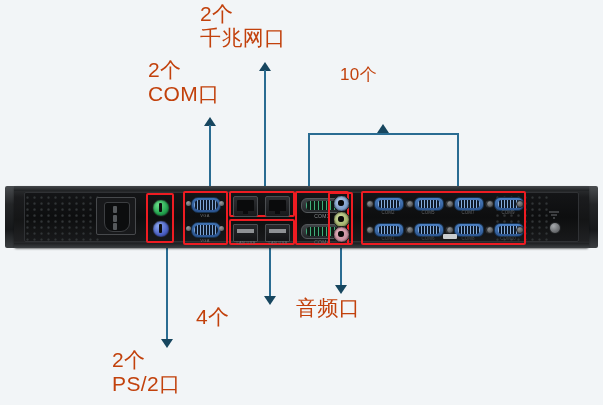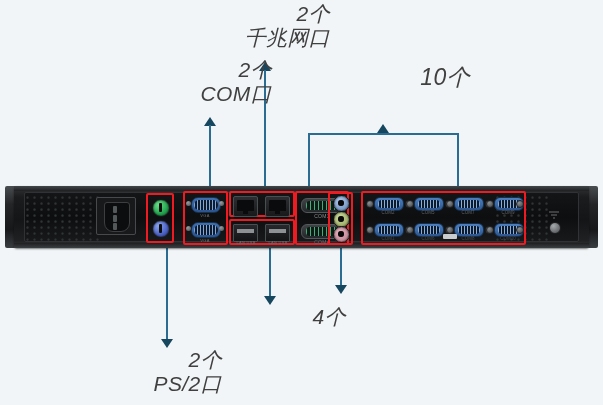--- a/index.html
+++ b/index.html
@@ -5,22 +5,22 @@
   html,body{margin:0;padding:0;}
   body{
     width:603px;height:405px;overflow:hidden;
     background:#f2f5f7;
     font-family:"Liberation Sans","DejaVu Sans",sans-serif;
     position:relative;
   }
   #stage{position:absolute;left:0;top:0;width:603px;height:405px;}
 
   
-  .anno{position:absolute;color:#404040;text-align:right;line-height:1.12;
-        white-space:nowrap;font-weight:400;letter-spacing:.4px;font-style:italic;}
+  .anno{position:absolute;color:#c2410c;text-align:left;line-height:1.12;
+        white-space:nowrap;font-weight:400;letter-spacing:.4px;}
   .anno .l1{display:block;}
   .anno .l2{display:block;}
   .anno .sub{display:block;font-size:11px;letter-spacing:0;}
 
   
   .vline{position:absolute;width:2px;background:#2a6c92;}
   .hline{position:absolute;height:2px;background:#2a6c92;}
   .arrow-up{position:absolute;width:0;height:0;
      border-left:6px solid transparent;border-right:6px solid transparent;
      border-bottom:9px solid #17465f;}
@@ -160,37 +160,40 @@
   <div class="dot" style="left:260px;top:194px;"></div>
 
   <div class="anno" id="anno-vga" style="left:148px;top:58px;width:124px;font-size:21px;">
     <span class="l1">2个</span>
     <span class="l2">COM口</span>
   </div>
   <div class="arrow-up" style="left:204px;top:117px;"></div>
   <div class="vline" style="left:209px;top:125px;height:73px;"></div>
   <div class="dot" style="left:205px;top:193px;"></div>
 
-  <div class="anno" id="anno-com" style="left:340px;top:65px;width:130px;font-size:23px;">
+  <div class="anno" id="anno-com" style="left:340px;top:65px;width:130px;font-size:17px;">
     <span class="l1">10个</span>
   </div>
   <div class="arrow-up" style="left:377px;top:124px;"></div>
   <div class="hline" style="left:308px;top:133px;width:151px;"></div>
   <div class="vline" style="left:308px;top:133px;height:63px;"></div>
   <div class="vline" style="left:457px;top:133px;height:63px;"></div>
   <div class="dot" style="left:304px;top:192px;"></div>
   <div class="dot" style="left:453px;top:192px;"></div>
 
   <div class="anno" id="anno-usb" style="left:196px;top:305px;width:150px;font-size:21px;">
     <span class="l1">4个</span>
   </div>
   <div class="arrow-down" style="left:264px;top:296px;"></div>
   <div class="vline" style="left:269px;top:238px;height:58px;"></div>
   <div class="dot" style="left:265px;top:234px;"></div>
 
+  <div class="anno" id="anno-audio" style="left:296px;top:296px;width:90px;font-size:21px;">
+    <span class="l2">音频口</span>
+  </div>
   <div class="arrow-down" style="left:335px;top:285px;"></div>
   <div class="vline" style="left:340px;top:240px;height:45px;"></div>
   <div class="dot" style="left:336px;top:237px;"></div>
 
   <div class="anno" id="anno-ps2" style="left:112px;top:348px;width:110px;font-size:21px;">
     <span class="l1">2个</span>
     <span class="l2">PS/2口</span>
   </div>
   <div class="arrow-down" style="left:161px;top:339px;"></div>
   <div class="vline" style="left:166px;top:242px;height:97px;"></div>

